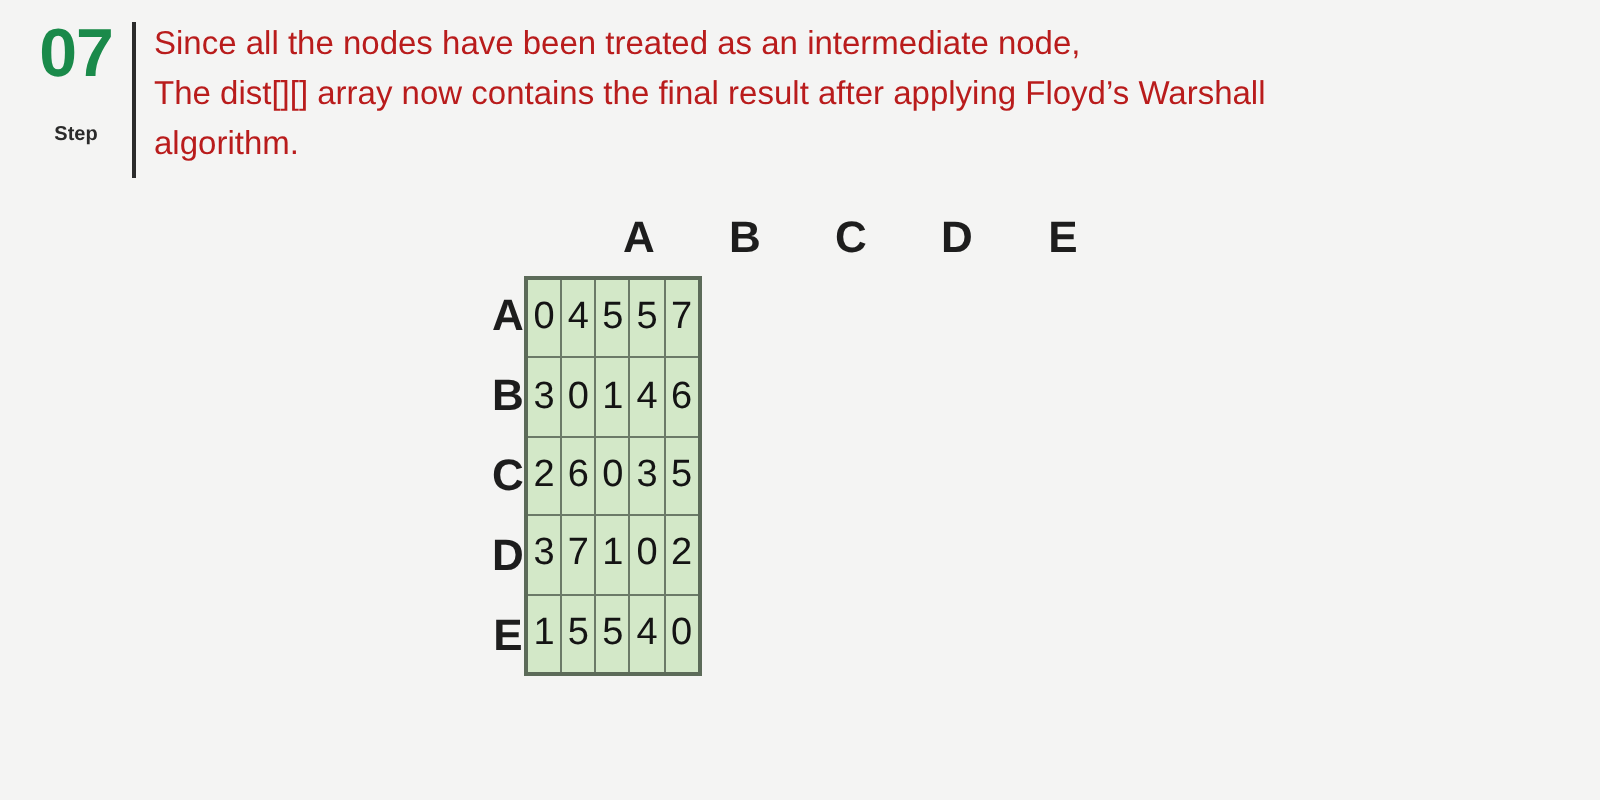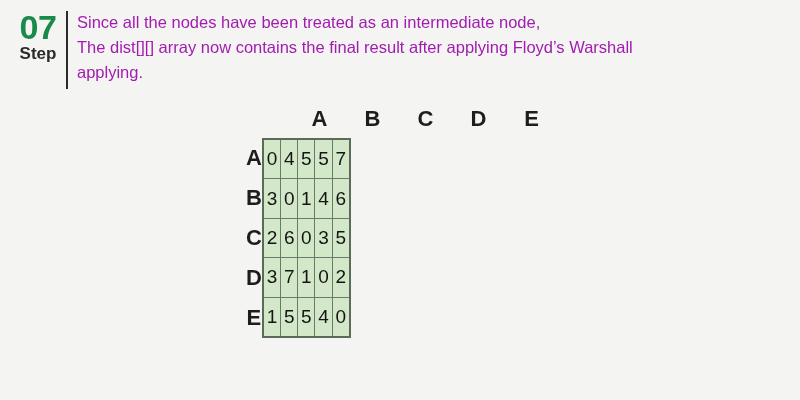--- a/index.html
+++ b/index.html
@@ -34,43 +34,43 @@
 
   #step-number {
     font-size: 34px;
     font-weight: bold;
     color: #1a8a4a;
     line-height: 38px;
     letter-spacing: -0.5px;
   }
 
   #step-label {
-    font-size: 17px;
+    font-size: 10px;
     font-weight: bold;
     color: #2b2b2b;
     line-height: 13px;
-    margin-top: 1px;
+    margin-top: 15px;
   }
 
   #header-divider {
     position: absolute;
     left: 66px;
     top: 11px;
     width: 2px;
     height: 78px;
     background: #2b2b2b;
   }
 
   #header-text {
     position: absolute;
     left: 77px;
     top: 10px;
     width: 710px;
     font-size: 16.5px;
-    color: #a21caf;
+    color: #b91c1c;
     line-height: 25px;
   }
   #header-text .line {
     display: block;
     white-space: nowrap;
   }
 
   
   #matrix-wrap {
     position: absolute;
@@ -141,21 +141,21 @@
   <div id="step-badge">
     <div id="step-number">07</div>
     <div id="step-label">Step</div>
   </div>
 
   <div id="header-divider"></div>
 
   <div id="header-text">
     <span class="line">Since all the nodes have been treated as an intermediate node,</span>
     <span class="line">The dist[][] array now contains the final result after applying Floyd’s Warshall</span>
-    <span class="line">applying.</span>
+    <span class="line">algorithm.</span>
   </div>
 
 </div>
 
 <div id="matrix-wrap">
 
   <div id="col-header-row">
     <div class="col-header">A</div>
     <div class="col-header">B</div>
     <div class="col-header">C</div>

